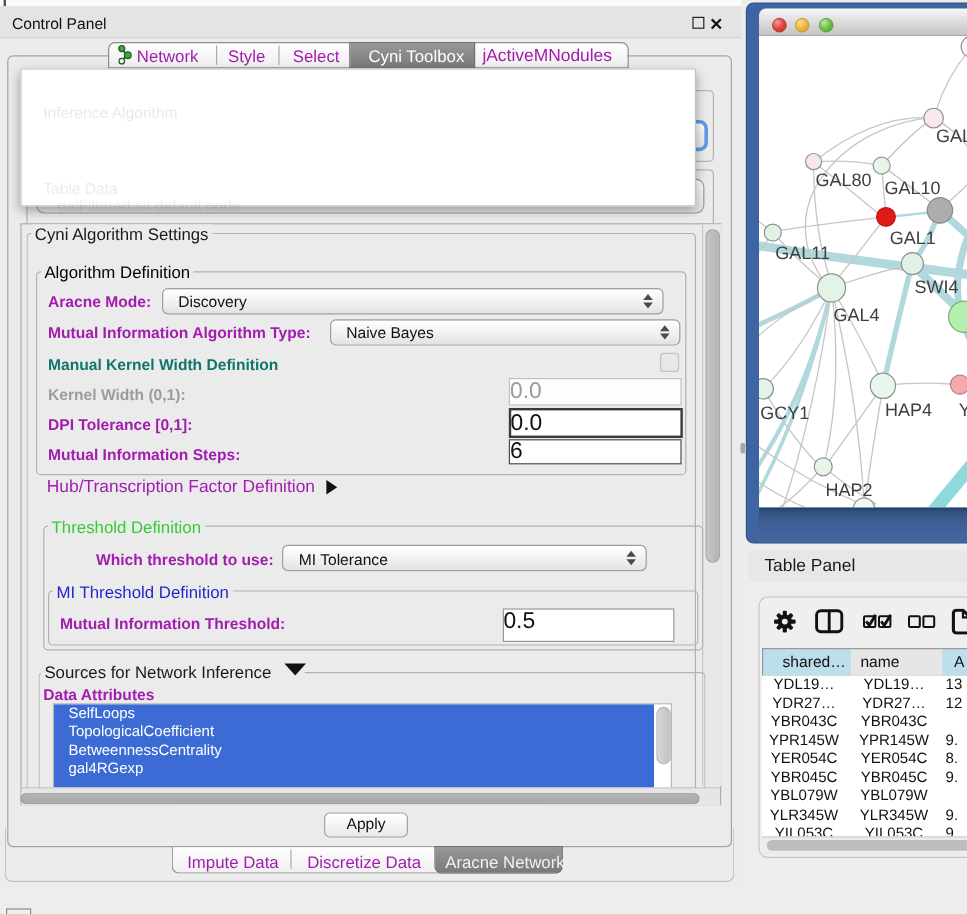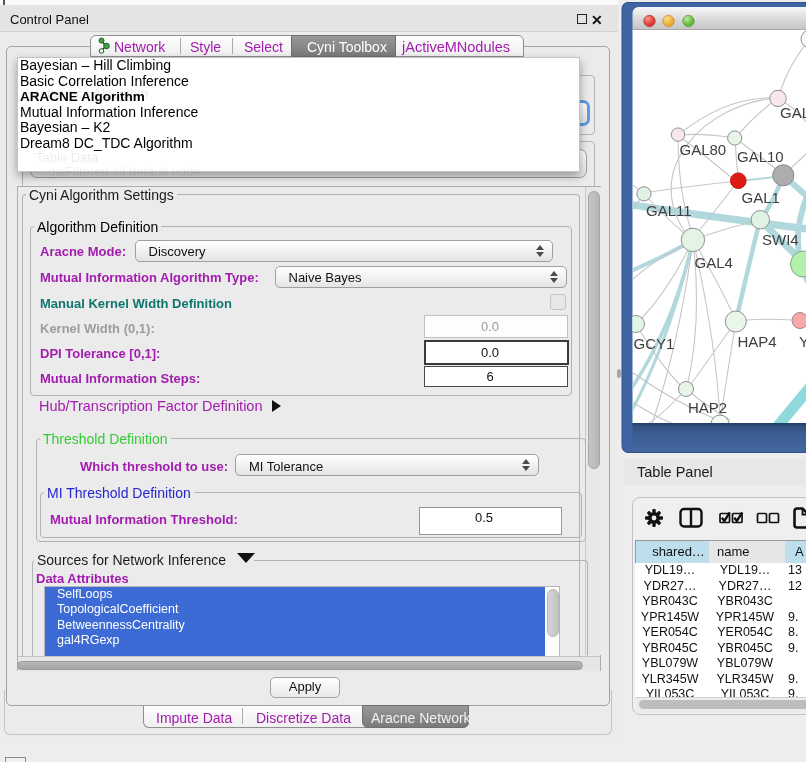--- a/index.html
+++ b/index.html
@@ -10,22 +10,22 @@
 .lab{position:absolute;font-size:13px;color:#a21caf;white-space:nowrap}
 .glab{position:absolute;font-size:14px;white-space:nowrap;background:#EBEBEB;padding:0 3px}
 .group{position:absolute;border:1px solid #B2B2B2;border-radius:4px}
 .combo{position:absolute;border:1px solid #9F9F9F;border-radius:5px;
   background:linear-gradient(#FFFFFF,#F2F2F2 50%,#E3E3E3);box-sizing:border-box}
 .combo .ct{position:absolute;left:13px;top:3.5px;font-size:13px;color:#111}
 .ud{position:absolute;right:8px;top:50%;margin-top:-6px;width:8px;height:12px}
 .ud i{position:absolute;left:0;width:0;height:0;border-left:4px solid transparent;border-right:4px solid transparent}
 .ud .u{top:0;border-bottom:5px solid #4a4a4a}
 .ud .d{bottom:0;border-top:5px solid #4a4a4a}
-.tf{position:absolute;box-sizing:border-box;background:#fff;font-size:13px;
-  text-align:center;padding-right:12px}
+.tf{position:absolute;box-sizing:border-box;background:#fff;font-size:19px;
+  text-align:left;padding-right:12px}
 </style>
 </head>
 <body>
 
 <div class="abs" style="left:0;top:0;width:618px;height:5px;background:#FAFAFA"></div>
 <div class="abs" style="left:3px;top:0;width:2px;height:6px;background:#555"></div>
 <div class="abs" style="left:0;top:5px;width:618px;height:26px;background:#E4E4E4;border-bottom:1px solid #D0D0D0"></div>
 <div class="abs" style="left:10px;top:12px;font-size:13px;color:#111">Control Panel</div>
 <div class="abs" style="left:577px;top:14px;width:8px;height:8px;border:1.5px solid #222"></div>
 <div class="abs" style="left:591px;top:12px;font-size:14px;font-weight:bold;color:#111">✕</div>
@@ -140,28 +140,20 @@
 <div class="abs" style="left:362px;top:705px;width:107px;height:23px;background:linear-gradient(#989898,#7A7A7A);border:1px solid #6F6F6F;border-radius:0 0 6px 6px;box-sizing:border-box"></div>
 <div class="abs" style="left:242px;top:708px;width:1px;height:16px;background:#ABABAB"></div>
 <div class="lab" style="left:156px;top:710px;font-size:14px">Impute Data</div>
 <div class="lab" style="left:256px;top:710px;font-size:14px">Discretize Data</div>
 <div class="lab" style="left:371px;top:710px;font-size:14px;color:#F2F2F2">Aracne Network</div>
 
 <div class="abs" style="left:17px;top:57px;width:563px;height:115px;background:#FFFFFF;border:1px solid #C4C4C4;box-shadow:0 4px 9px rgba(0,0,0,0.35);box-sizing:border-box">
   <div style="position:absolute;left:18px;top:28px;font-size:13px;color:#000;opacity:0.09">Inference Algorithm</div>
   <div style="position:absolute;left:18px;top:92px;font-size:13px;color:#000;opacity:0.08">Table Data</div>
   <div style="position:absolute;left:30px;top:106px;font-size:13px;color:#000;opacity:0.055">galFiltered.sif default node</div>
-  <div style="position:relative;font-size:14px;color:#000;padding-left:2px;line-height:15.6px;padding-top:0px">
-    Bayesian – Hill Climbing<br>
-    Basic Correlation Inference<br>
-    <span class="b" style="font-size:13.5px">ARACNE Algorithm</span><br>
-    Mutual Information Inference<br>
-    Bayesian – K2<br>
-    Dream8 DC_TDC Algorithm
-  </div>
 </div>
 
 <svg class="abs" style="left:618px;top:0" width="188" height="456" viewBox="0 0 188 456">
 <defs>
   <linearGradient id="tbar" x1="0" y1="0" x2="0" y2="1">
     <stop offset="0" stop-color="#F7F7F7"></stop>
         <stop offset="0.55" stop-color="#D9D9D9"></stop>
         <stop offset="1" stop-color="#C3C3C3"></stop>
   </linearGradient>
   <linearGradient id="bband" x1="0" y1="0" x2="0" y2="1">

